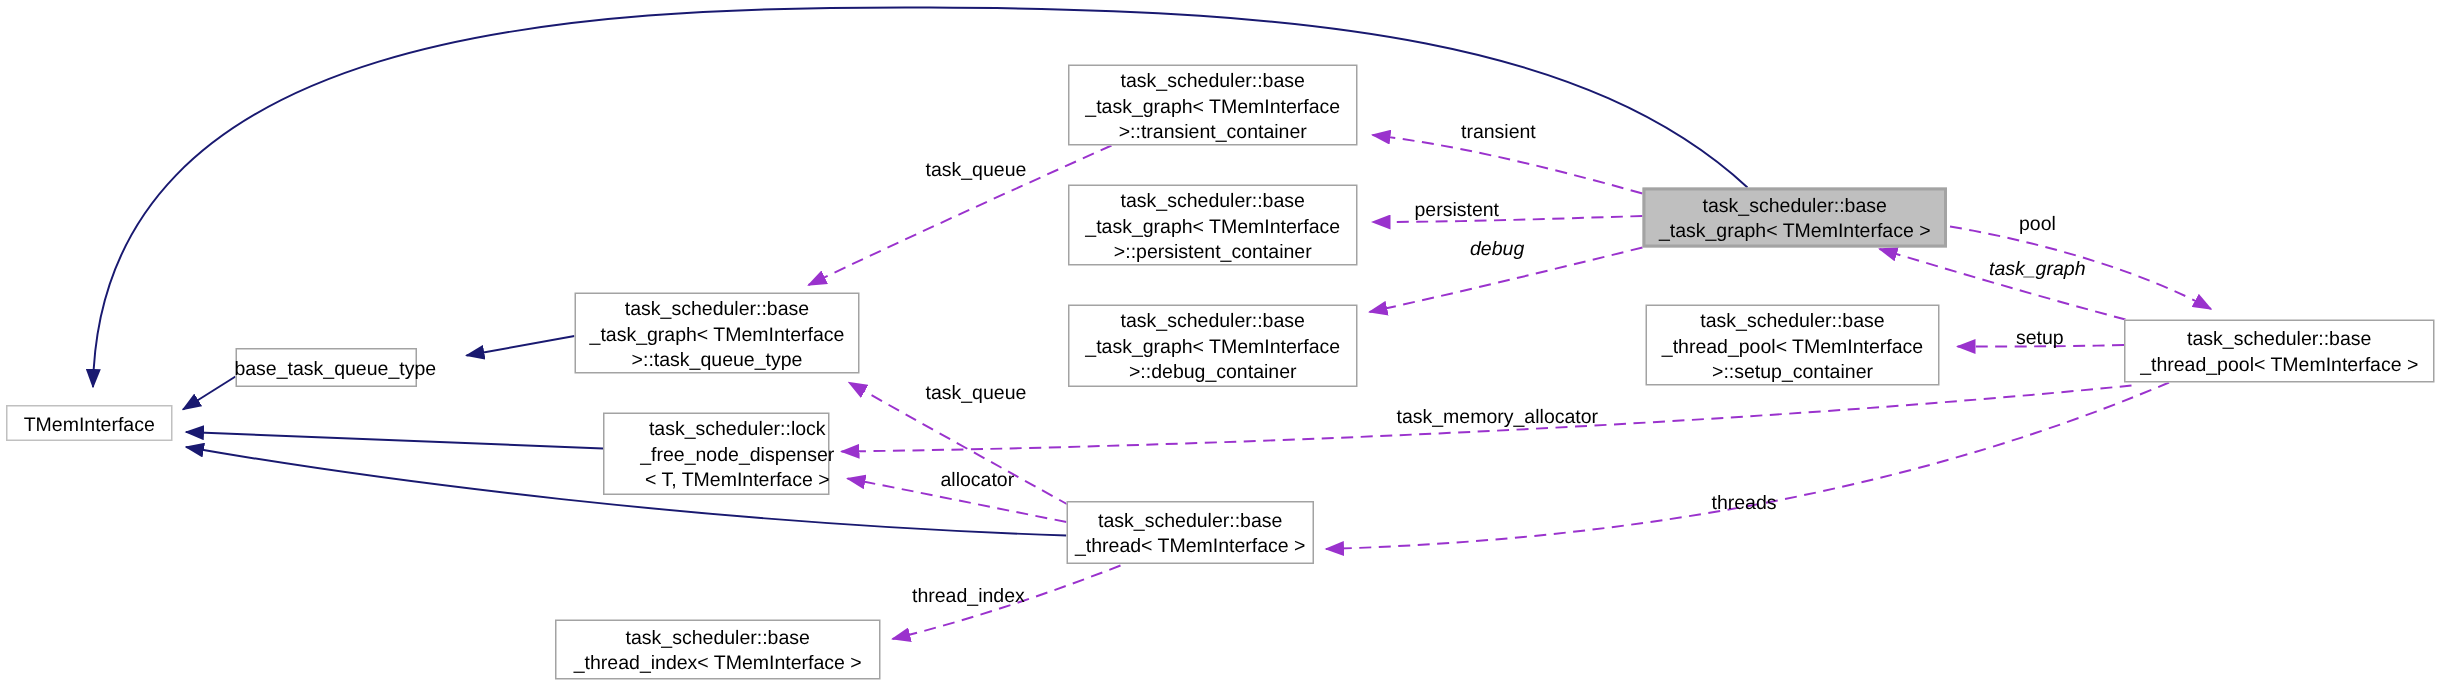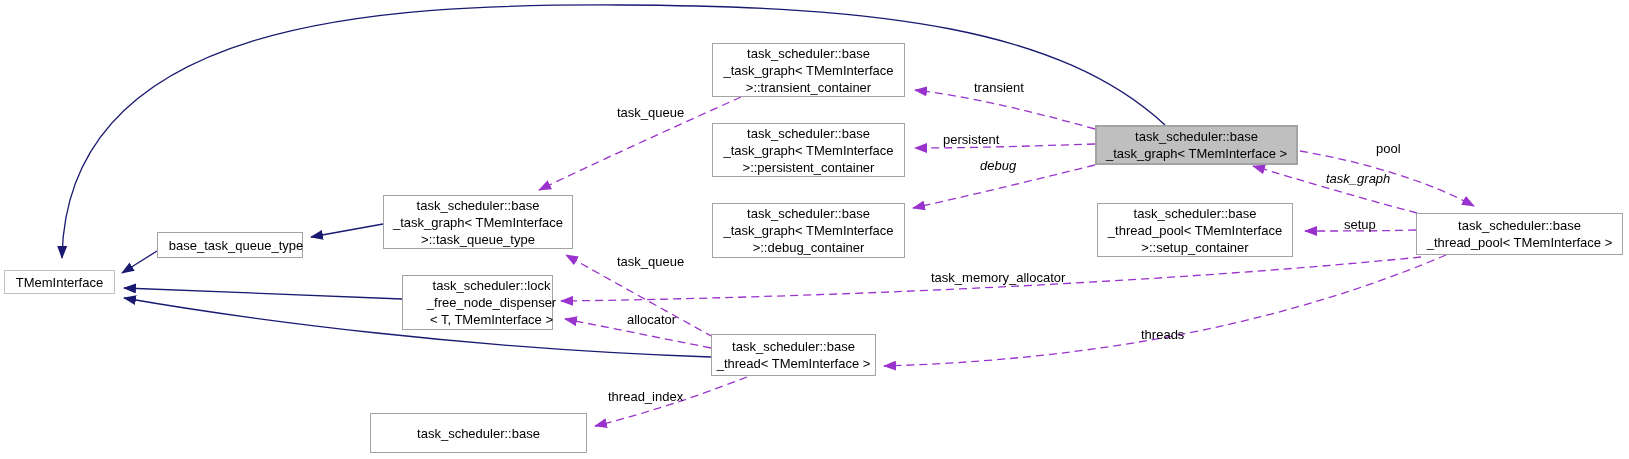--- a/index.html
+++ b/index.html
@@ -26,37 +26,37 @@
   .node span { display:block; }
   .node--external { border-color:#c0c0c0; cursor:default; }
   .node--highlight { background:#bfbfbf; border-width:2px; cursor:default; }
   .edge-label {
     position:absolute;
     font-size:13px; line-height:14px; color:#000000;
     white-space:nowrap;
   }
   
   .n-tmem       { left:4px;    top:270px; width:111px; height:24px; }
-  .n-btqt       { left:157px;  top:232px; width:146px; height:26px;padding-left:12px; }
+  .n-btqt       { left:157px;  top:232px; width:121px; height:26px;padding-left:12px; }
   .n-tqt        { left:383px;  top:195px; width:190px; height:54px; }
   .n-lock       { left:402px;  top:275px; width:151px; height:55px;padding-left:28px; }
   .n-transient  { left:712px;  top:43px;  width:193px; height:54px; }
   .n-persistent { left:712px;  top:123px; width:193px; height:54px; }
   .n-debug      { left:712px;  top:203px; width:193px; height:55px; }
   .n-main       { left:1095px; top:125px; width:203px; height:40px; }
   .n-setup      { left:1097px; top:203px; width:196px; height:54px; }
   .n-tpool      { left:1416px; top:213px; width:207px; height:42px; }
   .n-thread     { left:711px;  top:334px; width:165px; height:42px; }
   .n-tindex     { left:370px;  top:413px; width:217px; height:40px; }
   
   .l-task-queue-top    { left:617px;  top:106px; }
   .l-transient         { left:974px;  top:81px;text-align:right;  }
   .l-persistent        { left:943px;  top:133px; }
   .l-debug             { left:980px;  top:159px;font-style:italic; }
-  .l-pool              { left:1346px; top:142px;margin-left:30px; }
+  .l-pool              { left:1346px; top:142px; }
   .l-task-graph        { left:1326px; top:172px;font-style:italic; }
   .l-setup             { left:1344px; top:218px; }
   .l-task-mem-alloc    { left:931px;  top:271px; }
   .l-threads           { left:1141px; top:328px; }
   .l-task-queue-bottom { left:617px;  top:255px; }
   .l-allocator         { left:627px;  top:313px; }
   .l-thread-index      { left:608px;  top:390px; }
 </style>
 </head>
 <body>
@@ -147,20 +147,21 @@
     <span>_thread_pool&lt; TMemInterface &gt;</span>
   </div>
 
   <div class="node n-thread">
     <span>task_scheduler::base</span>
     <span>_thread&lt; TMemInterface &gt;</span>
   </div>
 
   <div class="node n-tindex">
     <span>task_scheduler::base</span>
+    <span>_thread_index&lt; TMemInterface &gt;</span>
   </div>
 
   <div class="edge-label l-task-queue-top">task_queue</div>
   <div class="edge-label l-transient">transient</div>
   <div class="edge-label l-persistent">persistent</div>
   <div class="edge-label l-debug">debug</div>
   <div class="edge-label l-pool">pool</div>
   <div class="edge-label l-task-graph">task_graph</div>
   <div class="edge-label l-setup">setup</div>
   <div class="edge-label l-task-mem-alloc">task_memory_allocator</div>

